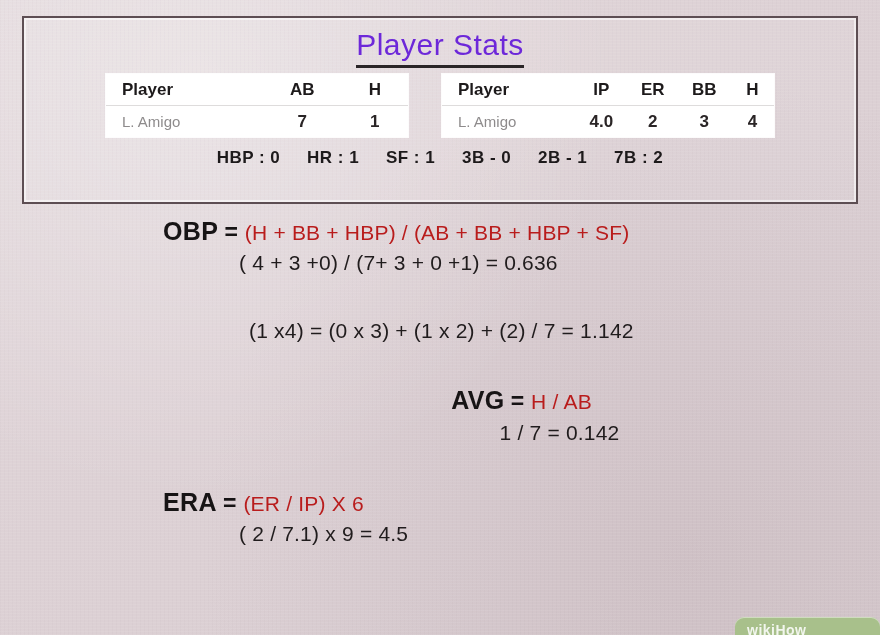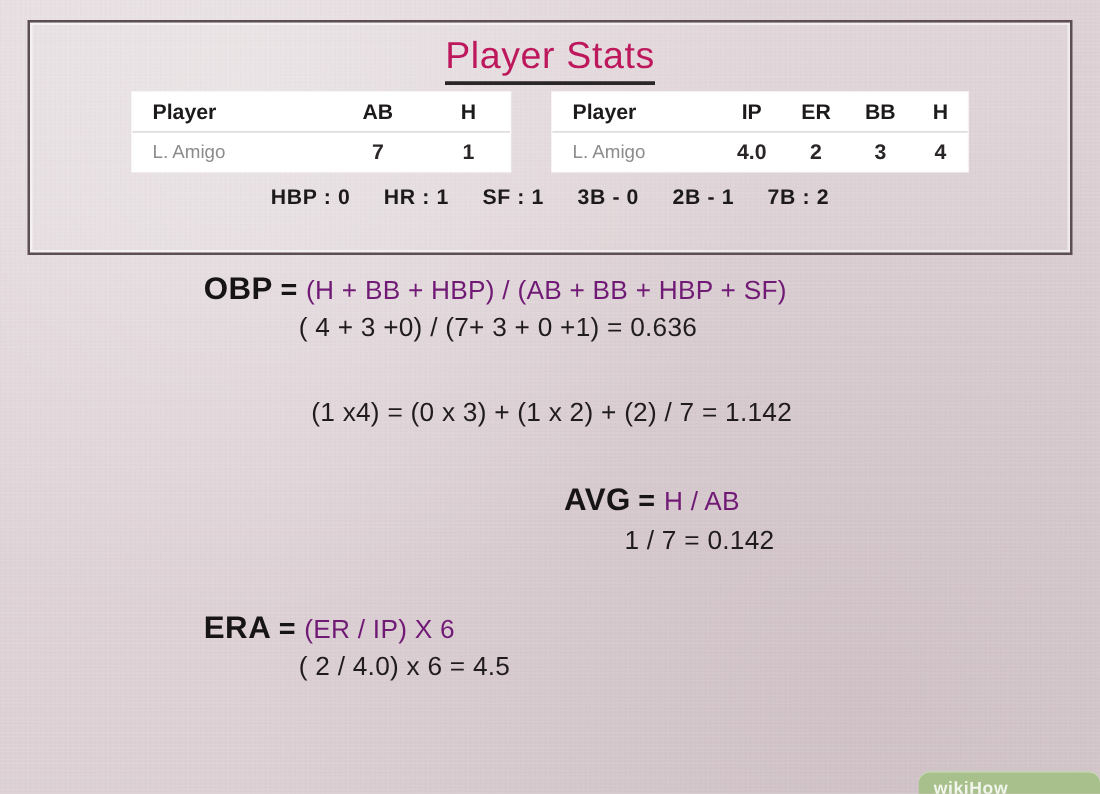--- a/index.html
+++ b/index.html
@@ -45,21 +45,21 @@
     box-sizing: border-box;
     border: 2px solid #5d4e53;
     box-shadow: inset 0 0 0 2px rgba(255,255,255,.55);
     background: rgba(255,255,255,.07);
   }
   .panel-title {
     text-align: center;
     font-size: 30px;
     font-weight: 400;
     letter-spacing: .5px;
-    color: #be185d;
+    color: #6d28d9;
     margin-top: 10px;
     font-family: "Liberation Sans", sans-serif;
   }
   .panel-title span {
     display: inline-block;
     border-bottom: 3px solid #2a2527;
     padding-bottom: 3px;
   }
 
   .tables-row {
@@ -146,21 +146,21 @@
   }
   .formula .eq {
     font-size: 23px;
     font-weight: 700;
     color: #171415;
     margin: 0 7px 0 6px;
   }
   .formula .expr {
     font-size: 21px;
     font-weight: 400;
-    color: #701a75;
+    color: #b91c1c;
     letter-spacing: .2px;
   }
   .formula .line2 {
     white-space: nowrap;
     font-size: 21px;
     font-weight: 400;
     color: #201c1d;
     letter-spacing: .2px;
     margin-top: 7px;
   }
@@ -280,20 +280,20 @@
     <div class="line1">
       <span class="label">AVG</span><span class="eq">=</span><span class="expr">H / AB</span>
     </div>
     <div class="line2">1 / 7 = 0.142</div>
   </div>
 
   <div class="formula era">
     <div class="line1">
       <span class="label">ERA</span><span class="eq">=</span><span class="expr">(ER / IP) X 6</span>
     </div>
-    <div class="line2">( 2 / 4.0) x 6 = 4.5</div>
+    <div class="line2">( 2 / 7.1) x 9 = 4.5</div>
   </div>
 
 </div>
 
 <div class="watermark">
   <span class="wm-text">wikiHow</span>
 </div>
 
 </body></html>

